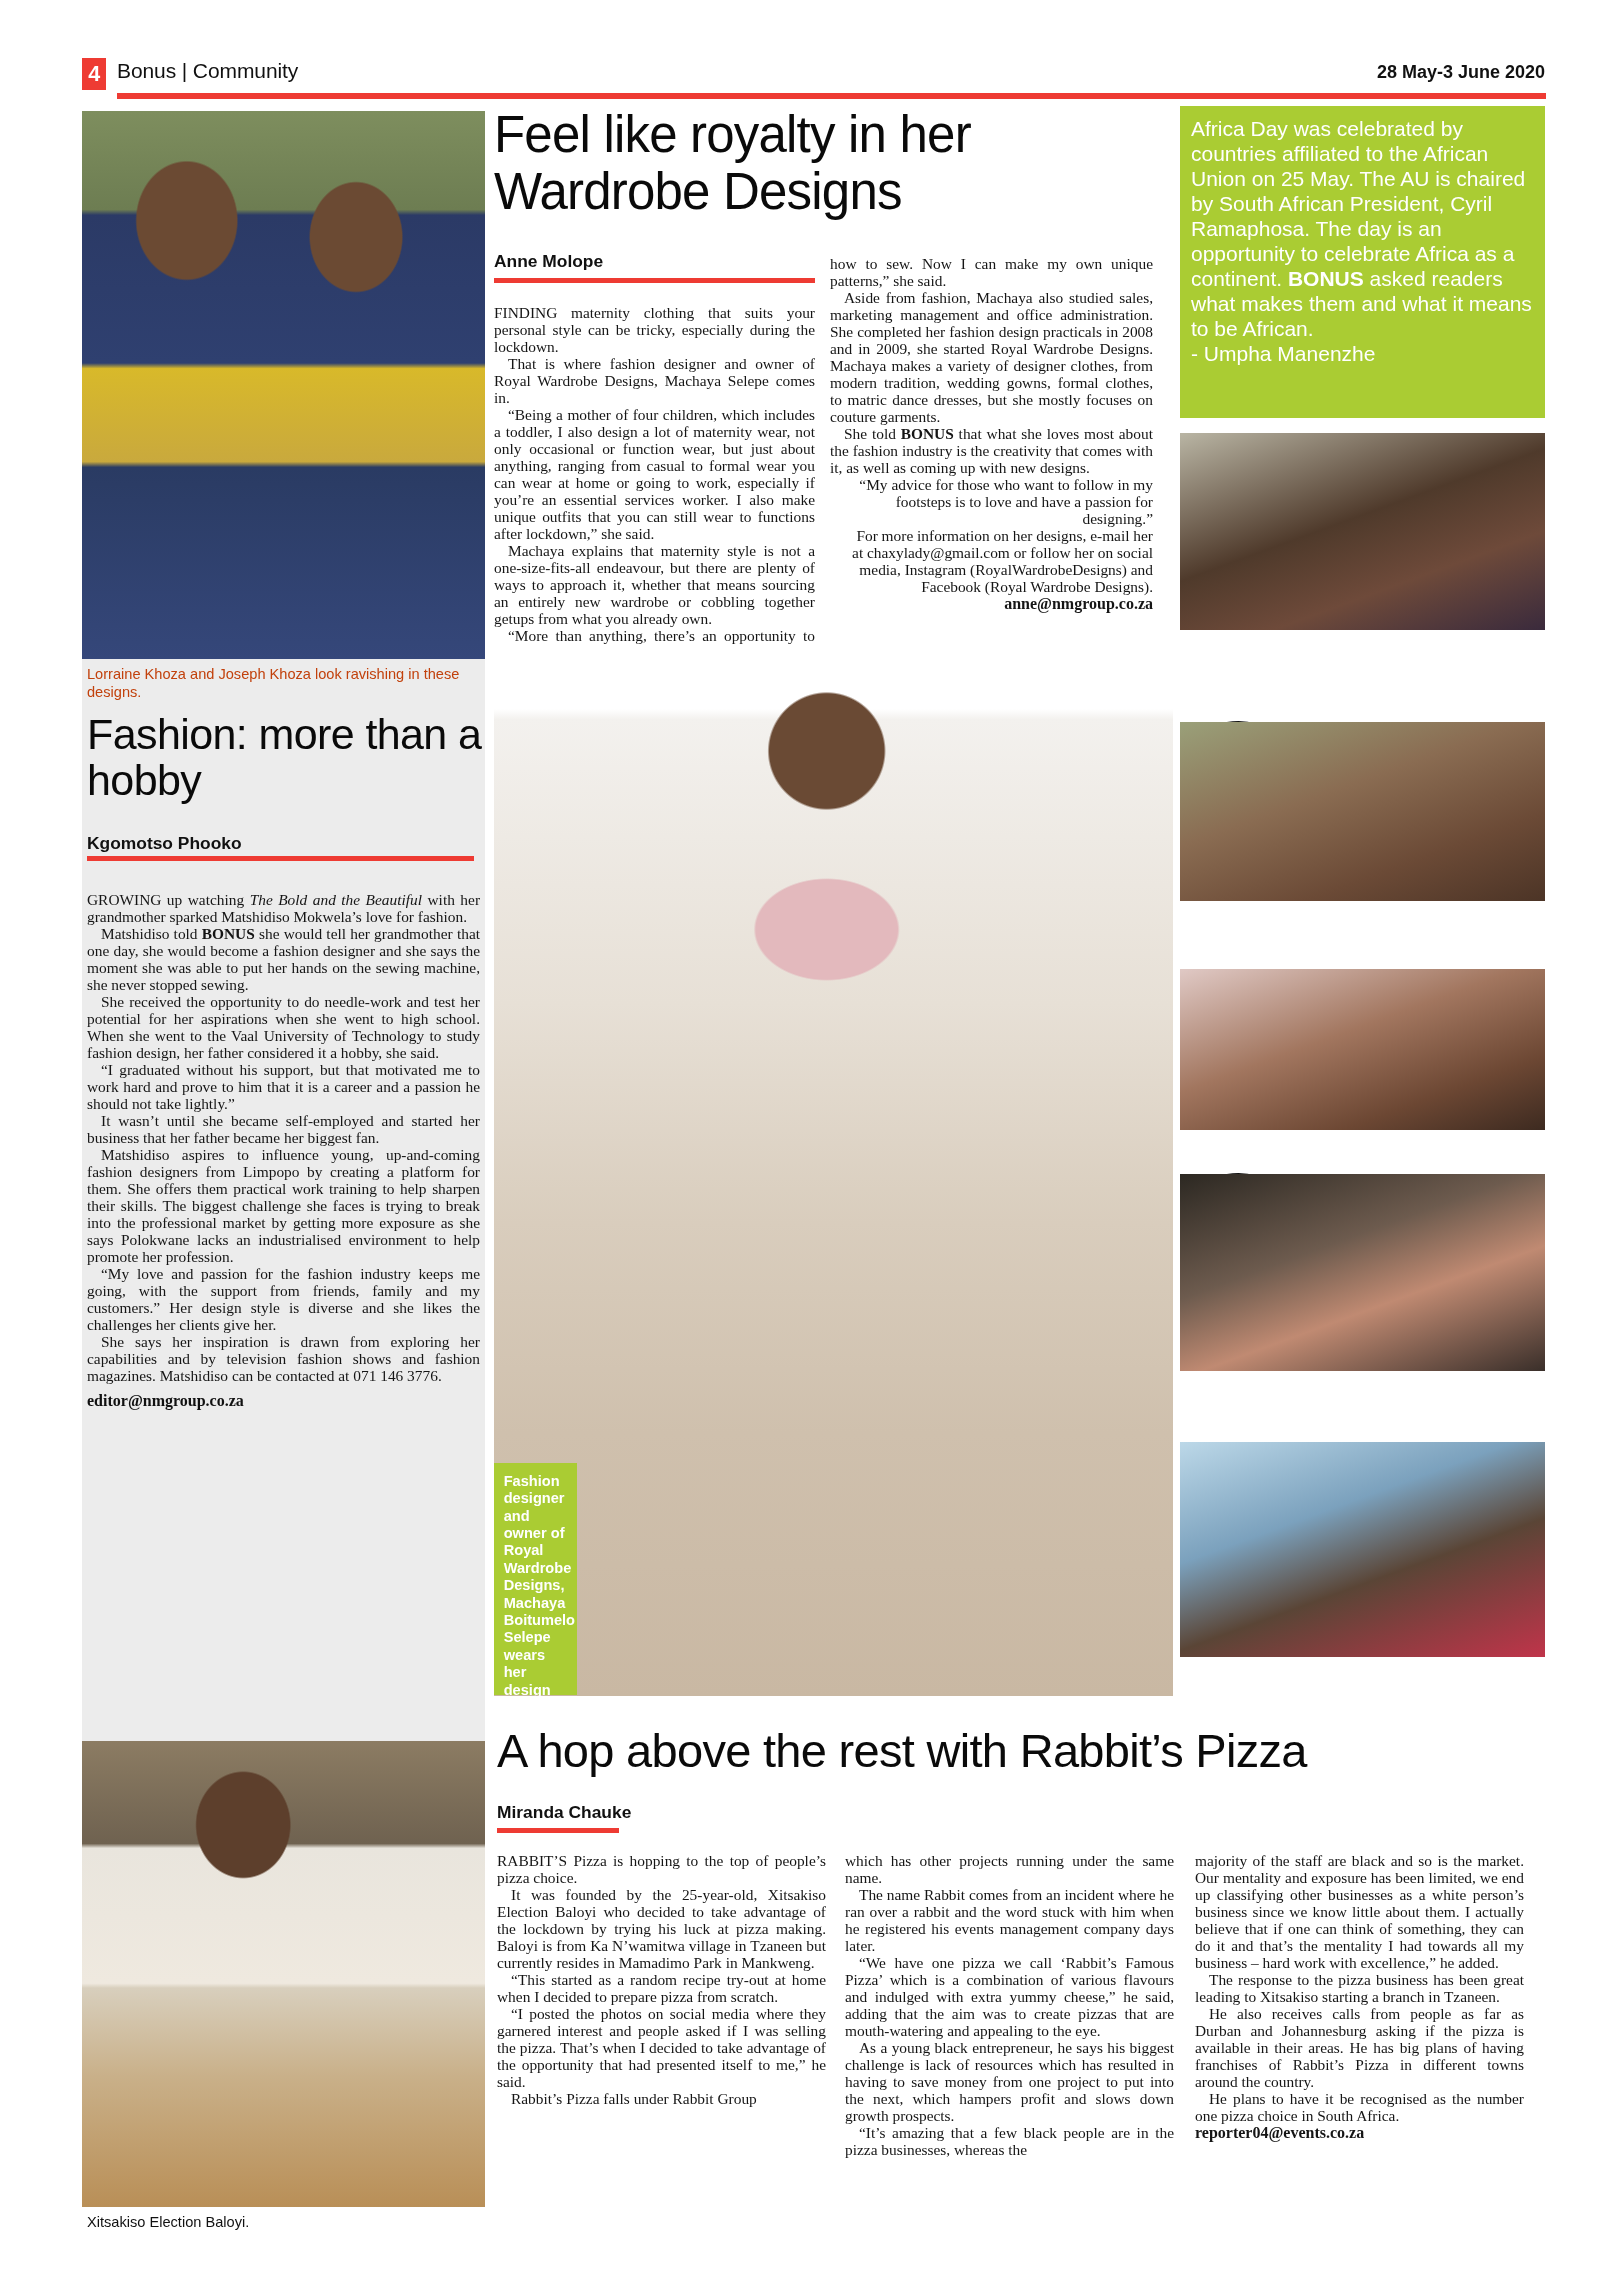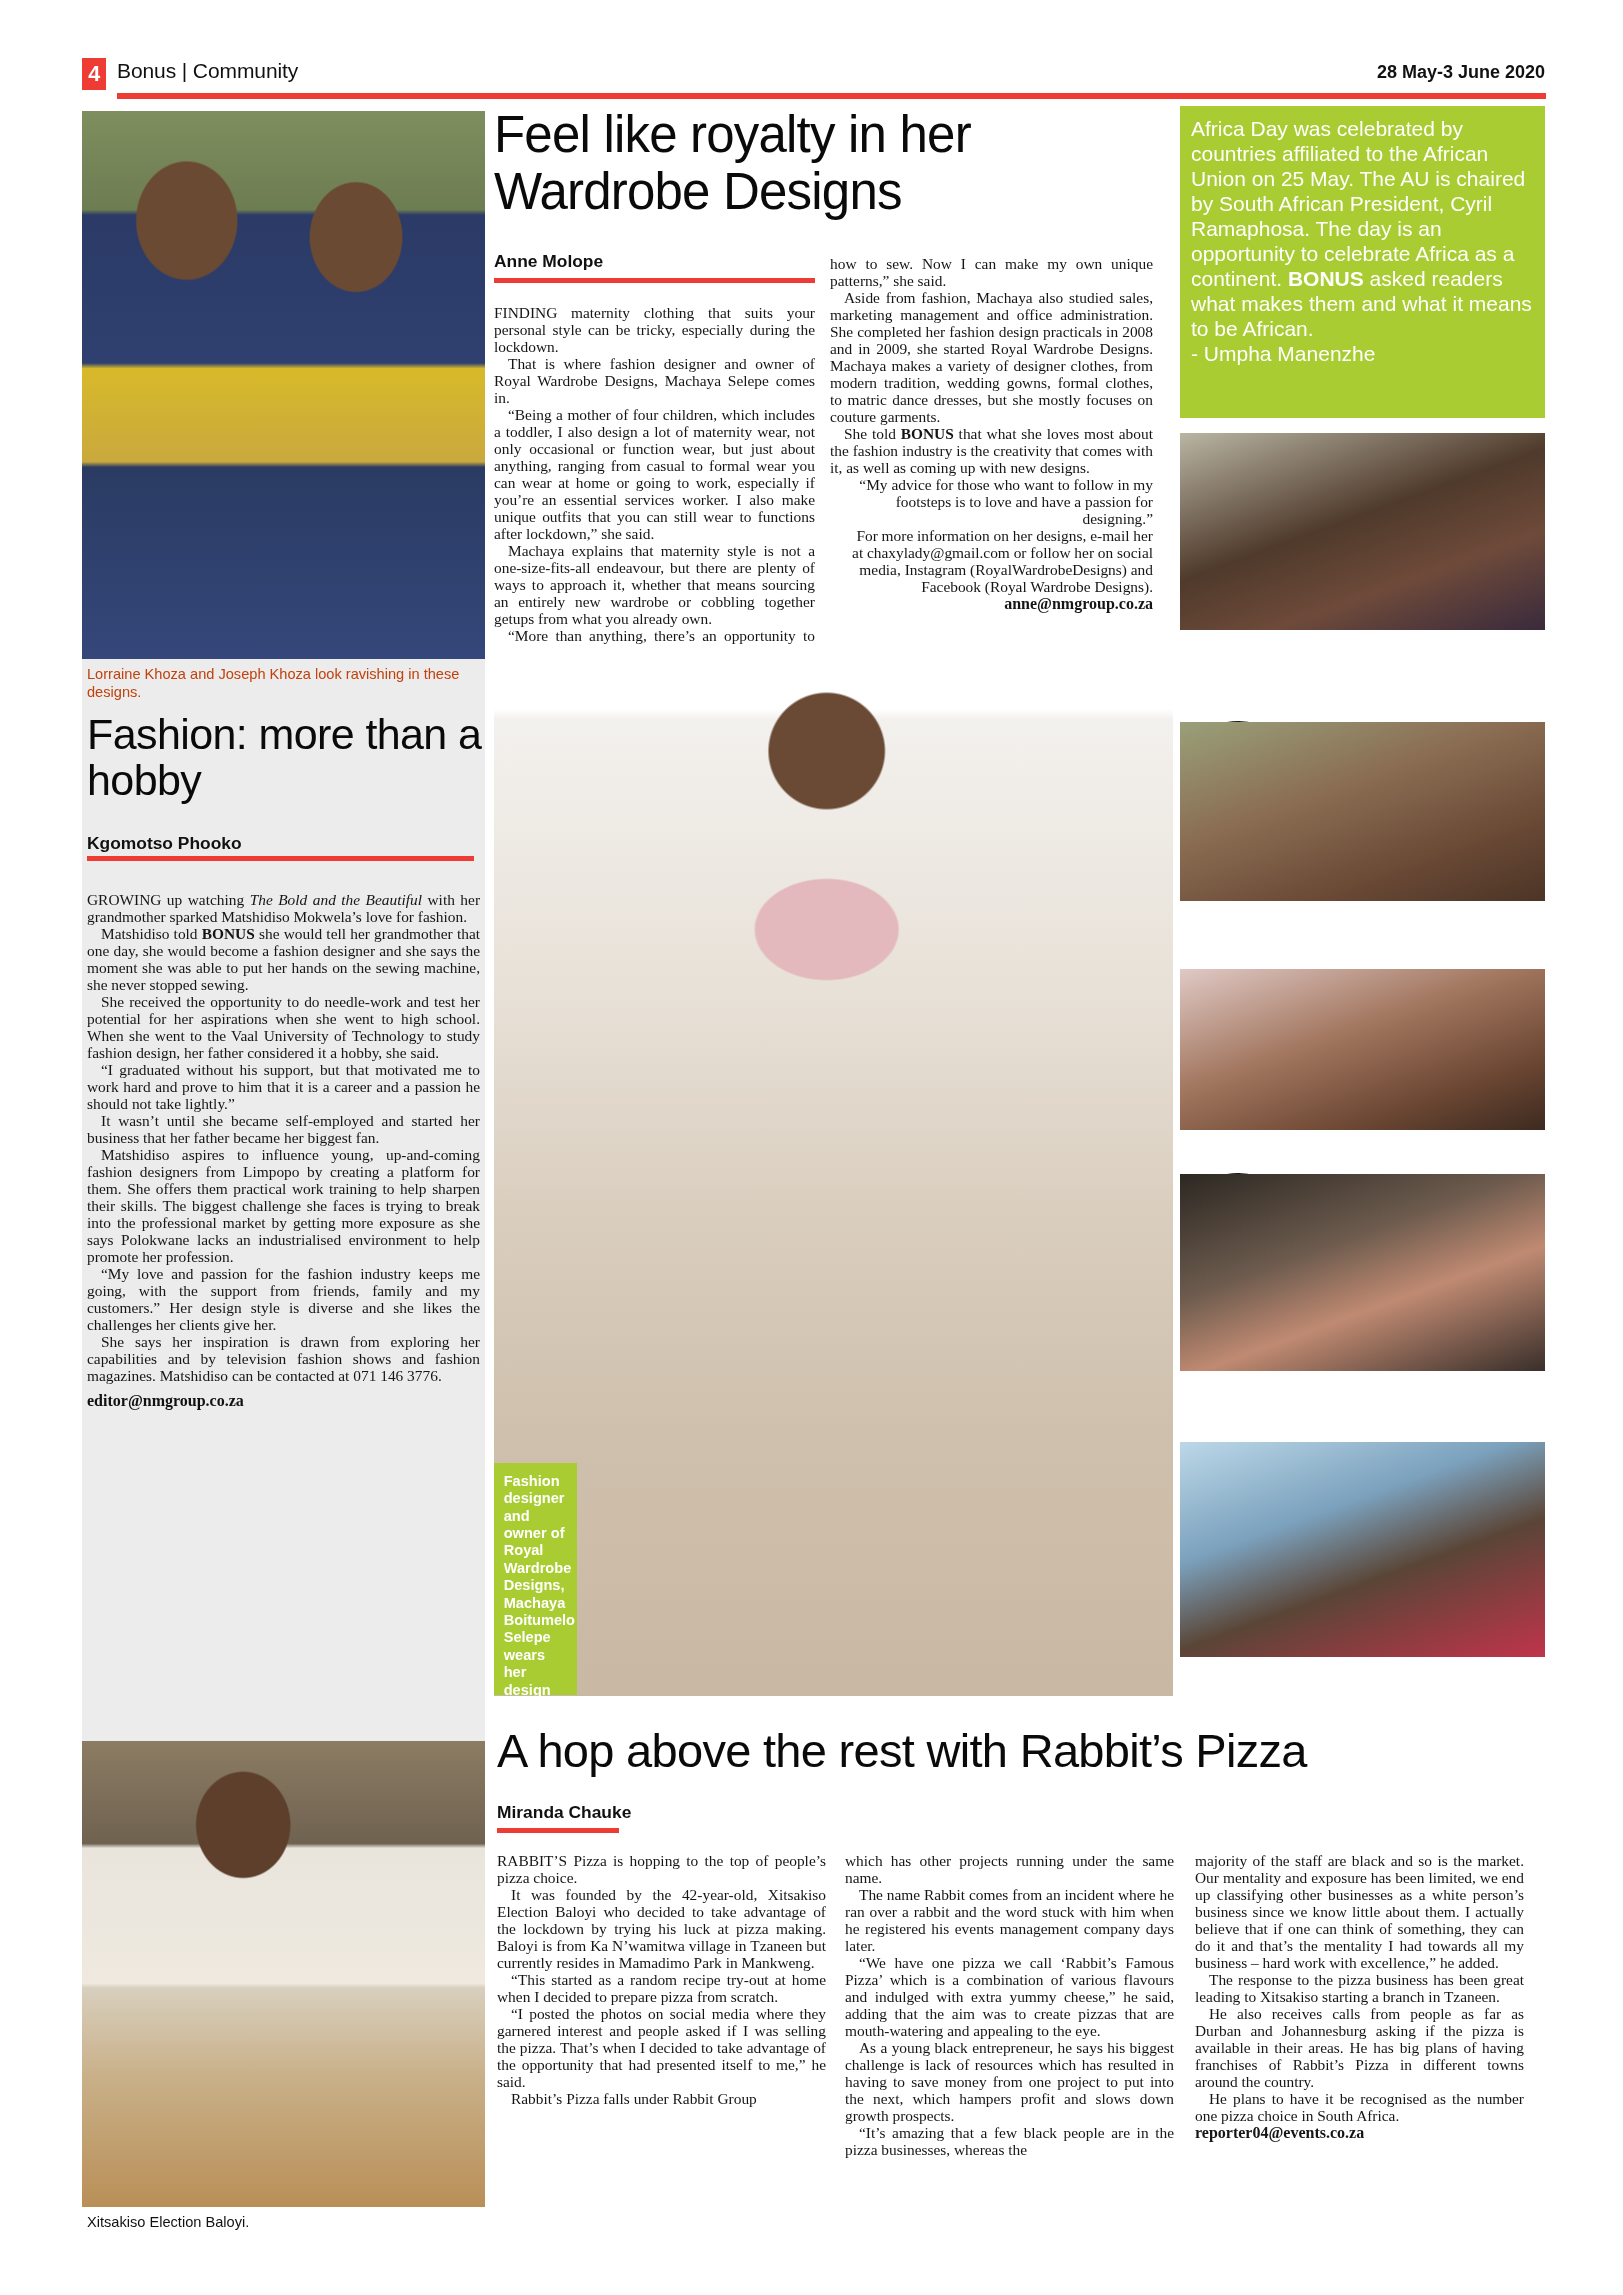--- a/index.html
+++ b/index.html
@@ -435,21 +435,21 @@
     <div class="ph-pizza"></div>
   </div>
   <div class="pizza-caption">Xitsakiso Election Baloyi.</div>
 
   <div class="pizza-headline">A hop above the rest with Rabbit’s Pizza</div>
   <div class="byline pizza-byline">Miranda Chauke</div>
   <div class="redrule pizza-byline-rule"></div>
 
   <div class="bodytext pz-col pz1">
     <p class="first">RABBIT’S Pizza is hopping to the top of people’s pizza choice.</p>
-    <p>It was founded by the 42-year-old, Xitsakiso Election Baloyi who decided to take advantage of the lockdown by trying his luck at pizza making. Baloyi is from Ka N’wamitwa village in Tzaneen but currently resides in Mamadimo Park in Mankweng.</p>
+    <p>It was founded by the 25-year-old, Xitsakiso Election Baloyi who decided to take advantage of the lockdown by trying his luck at pizza making. Baloyi is from Ka N’wamitwa village in Tzaneen but currently resides in Mamadimo Park in Mankweng.</p>
     <p>“This started as a random recipe try-out at home when I decided to prepare pizza from scratch.</p>
     <p>“I posted the photos on social media where they garnered interest and people asked if I was selling the pizza. That’s when I decided to take advantage of the opportunity that had presented itself to me,” he said.</p>
     <p>Rabbit’s Pizza falls under Rabbit Group</p>
   </div>
 
   <div class="bodytext pz-col pz2">
     <p class="first">which has other projects running under the same name.</p>
     <p>The name Rabbit comes from an incident where he ran over a rabbit and the word stuck with him when he registered his events management company days later.</p>
     <p>“We have one pizza we call ‘Rabbit’s Famous Pizza’ which is a combination of various flavours and indulged with extra yummy cheese,” he said, adding that the aim was to create pizzas that are mouth-watering and appealing to the eye.</p>
     <p>As a young black entrepreneur, he says his biggest challenge is lack of resources which has resulted in having to save money from one project to put into the next, which hampers profit and slows down growth prospects.</p>

